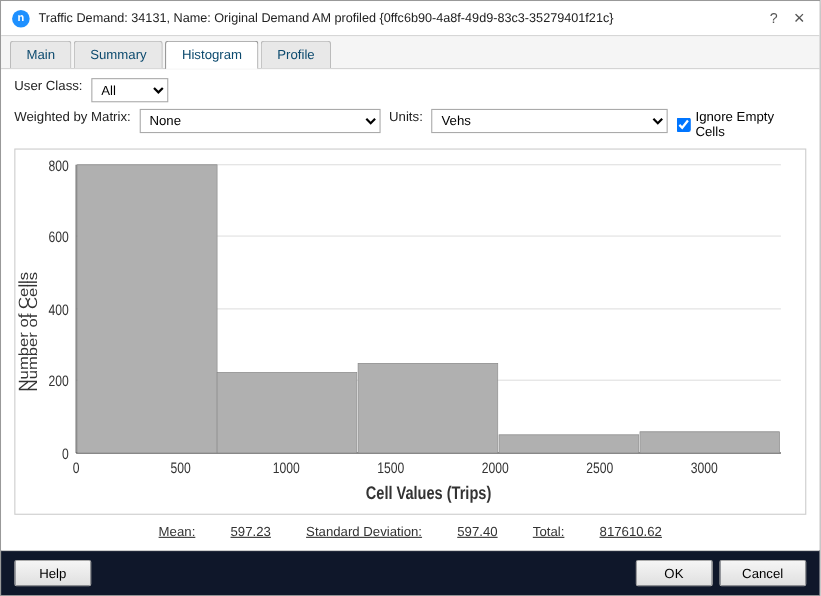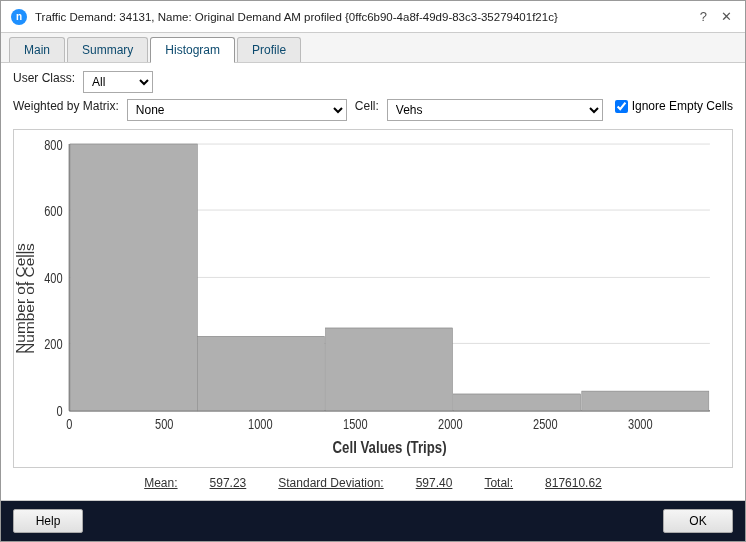--- a/index.html
+++ b/index.html
@@ -271,21 +271,21 @@
       <select class="select-user-class">
         <option>All</option>
       </select>
     </div>
 
     <div class="row">
       <span class="label">Weighted by Matrix:</span>
       <select class="select-matrix">
         <option>None</option>
       </select>
-      <span class="label">Cell:</span>
+      <span class="label">Units:</span>
       <select class="select-units">
         <option>Vehs</option>
       </select>
       <div class="checkbox-row">
         <input type="checkbox" id="ignoreEmpty" checked="" style="">
         <label for="ignoreEmpty">Ignore Empty Cells</label>
       </div>
     </div>
 
 
@@ -342,15 +342,16 @@
       <span>Total:</span>
       <span>817610.62</span>
     </div>
 
   </div>
 
   <div class="footer">
     <button class="footer-btn">Help</button>
     <div class="footer-right">
       <button class="footer-btn ok">OK</button>
+      <button class="footer-btn">Cancel</button>
     </div>
   </div>
 </div>
 
 </body></html>

